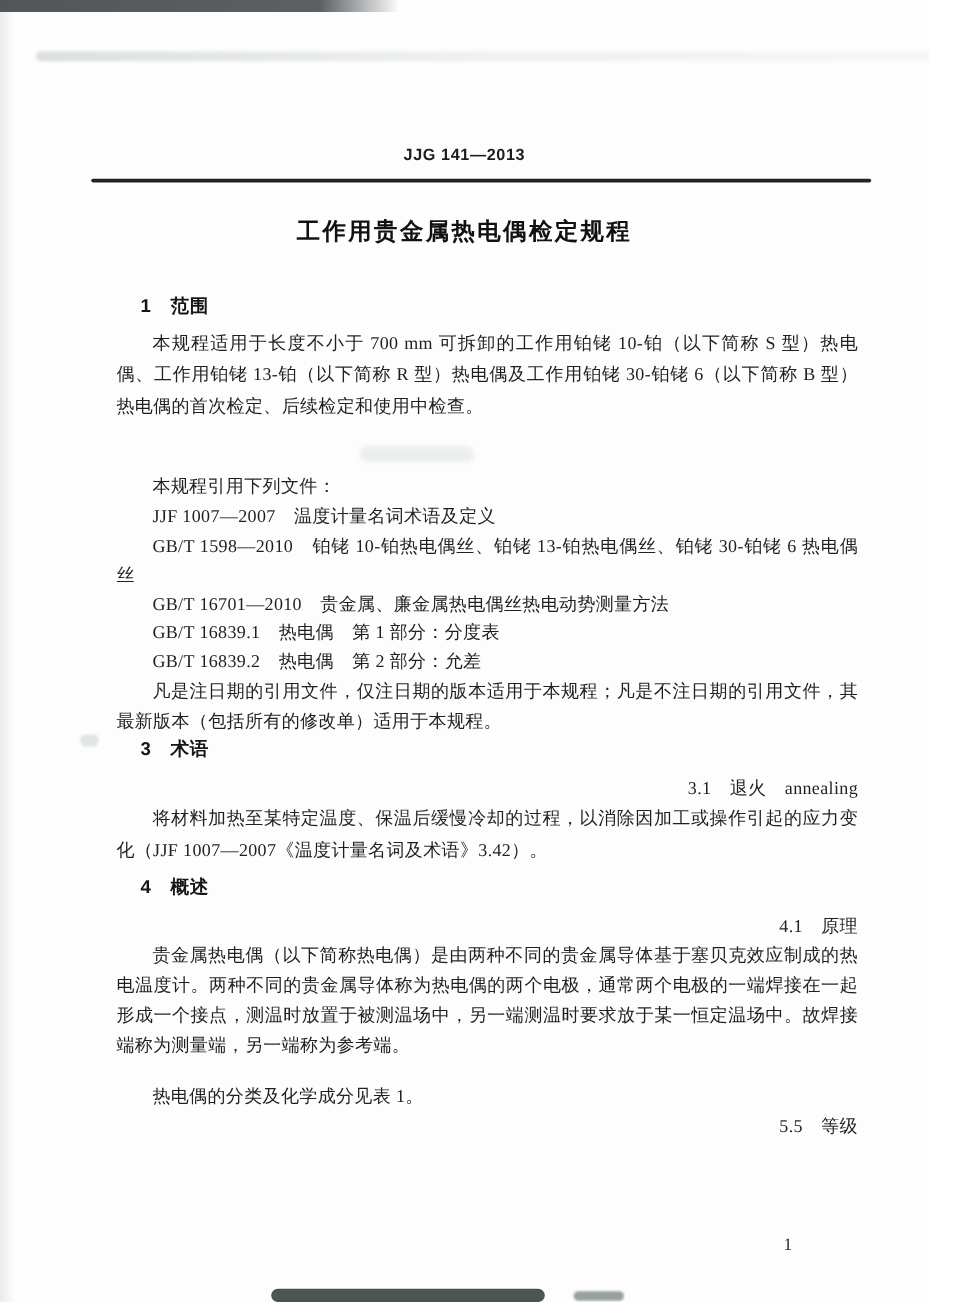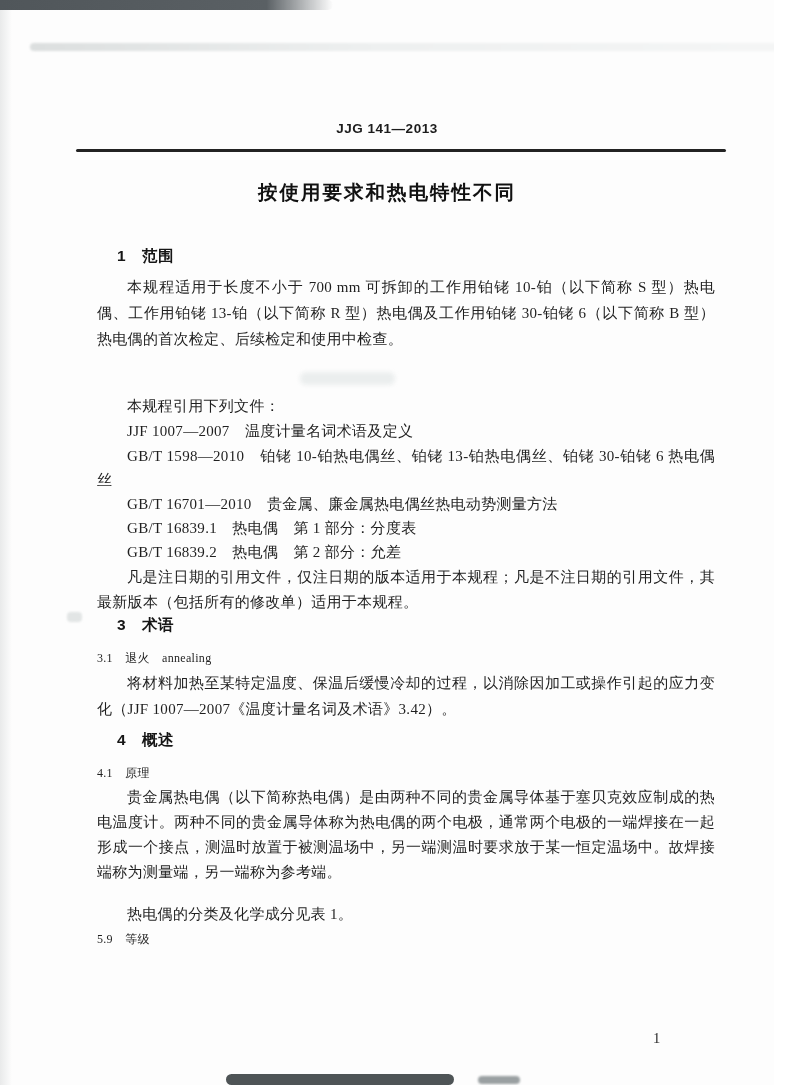--- a/index.html
+++ b/index.html
@@ -32,58 +32,58 @@
   .rule{position:absolute;top:149px;left:76px;width:650px;height:3px;
     background:#232323;border-radius:2px;}
   .doc-title{position:absolute;top:179px;left:0;width:100%;text-align:center;
     font-family:"Liberation Sans","DejaVu Sans",sans-serif;
     font-weight:bold;font-size:19.5px;letter-spacing:2px;color:#111;}
 
   .blk{position:absolute;left:97px;width:618px;font-size:15px;line-height:26px;
     text-align:justify;letter-spacing:.3px;color:#1f1f1f;}
   .h-main{font-family:"Liberation Sans","DejaVu Sans",sans-serif;
     font-weight:bold;font-size:15.5px;letter-spacing:.5px;text-align:left;color:#161616;margin-left:20px;}
-  .h-sub{font-size:12px;text-align:left;}
+  .h-sub{font-size:15px;text-align:right;}
   .ind{text-indent:2em;}
   .lh24{line-height:24px;}
   .lh25{line-height:25px;}
   .pageno{position:absolute;top:1030px;left:653px;font-size:14.5px;color:#2a2a2a;}
 </style>
 </head>
 <body>
 
 <div class="page">
 
   <div class="art-left-shadow"></div>
   <div class="art-top-bar"></div>
   <div class="art-band"></div>
   <div class="art-ghost"></div>
   <div class="art-mark"></div>
   <div class="art-bottom-bar"></div>
   <div class="art-bottom-blob"></div>
 
   <div class="hdr-code">JJG 141—2013</div>
   <div class="rule"></div>
-  <div class="doc-title">按使用要求和热电特性不同</div>
+  <div class="doc-title">工作用贵金属热电偶检定规程</div>
 
   <div class="blk h-main" style="top:243px">1　范围</div>
   <div class="blk ind" style="top:274px">本规程适用于长度不小于 700 mm 可拆卸的工作用铂铑 10-铂（以下简称 S 型）热电偶、工作用铂铑 13-铂（以下简称 R 型）热电偶及工作用铂铑 30-铂铑 6（以下简称 B 型）热电偶的首次检定、后续检定和使用中检查。</div>
 
   <div class="blk ind lh24" style="top:394px">本规程引用下列文件：</div>
   <div class="blk ind lh24" style="top:419px">JJF 1007—2007　温度计量名词术语及定义</div>
   <div class="blk ind lh24" style="top:444px">GB/T 1598—2010　铂铑 10-铂热电偶丝、铂铑 13-铂热电偶丝、铂铑 30-铂铑 6 热电偶丝</div>
   <div class="blk ind lh24" style="top:492px">GB/T 16701—2010　贵金属、廉金属热电偶丝热电动势测量方法</div>
   <div class="blk ind lh24" style="top:516px">GB/T 16839.1　热电偶　第 1 部分：分度表</div>
   <div class="blk ind lh24" style="top:540px">GB/T 16839.2　热电偶　第 2 部分：允差</div>
   <div class="blk ind lh25" style="top:565px">凡是注日期的引用文件，仅注日期的版本适用于本规程；凡是不注日期的引用文件，其最新版本（包括所有的修改单）适用于本规程。</div>
 
   <div class="blk h-main" style="top:612px">3　术语</div>
   <div class="blk h-sub" style="top:645px">3.1　退火　annealing</div>
   <div class="blk ind" style="top:670px">将材料加热至某特定温度、保温后缓慢冷却的过程，以消除因加工或操作引起的应力变化（JJF 1007—2007《温度计量名词及术语》3.42）。</div>
 
   <div class="blk h-main" style="top:727px">4　概述</div>
   <div class="blk h-sub" style="top:760px">4.1　原理</div>
   <div class="blk ind lh25" style="top:785px">贵金属热电偶（以下简称热电偶）是由两种不同的贵金属导体基于塞贝克效应制成的热电温度计。两种不同的贵金属导体称为热电偶的两个电极，通常两个电极的一端焊接在一起形成一个接点，测温时放置于被测温场中，另一端测温时要求放于某一恒定温场中。故焊接端称为测量端，另一端称为参考端。</div>
   <div class="blk ind lh24" style="top:902px">热电偶的分类及化学成分见表 1。</div>
-  <div class="blk h-sub" style="top:926px">5.9　等级</div>
+  <div class="blk h-sub" style="top:926px">5.5　等级</div>
 
   <div class="pageno">1</div>
 </div>
 
 </body></html>

